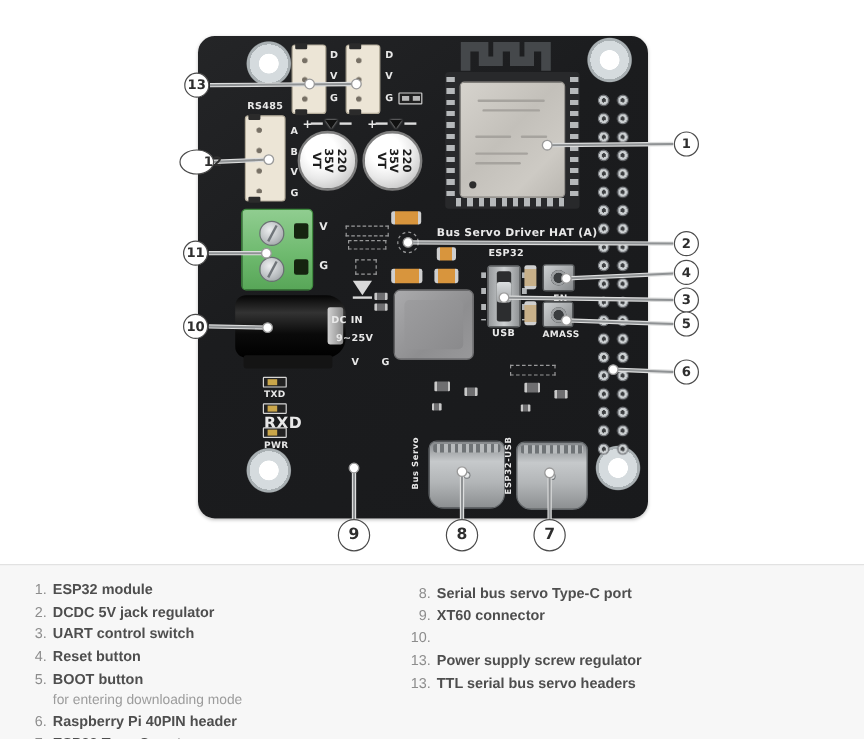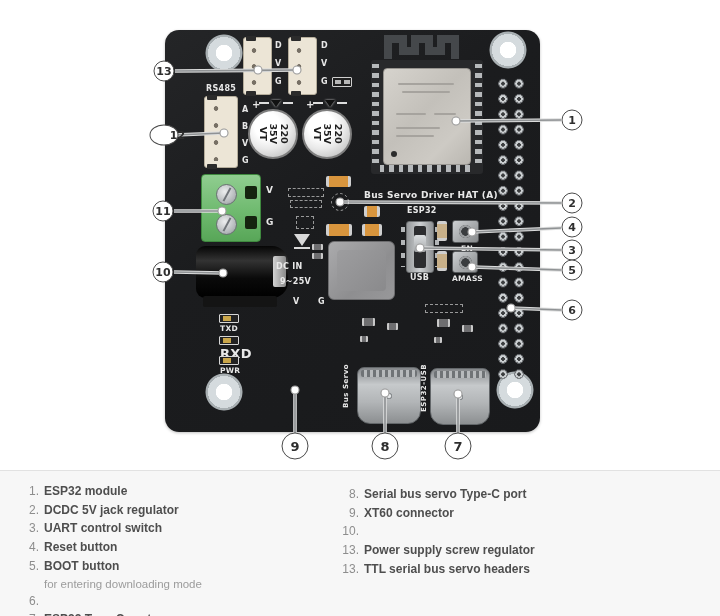--- a/index.html
+++ b/index.html
@@ -408,20 +408,21 @@
           <span class="lnum">4.</span>
           <span class="llabel">Reset button</span>
         </div>
       <div class="lrow">
           <span class="lnum">5.</span>
           <span class="llabel">BOOT button</span>
         </div>
       <div class="lnote">for entering downloading mode</div>
       <div class="lrow">
           <span class="lnum">6.</span>
+          <span class="llabel">Raspberry Pi 40PIN header</span>
         </div>
       <div class="lrow">
           <span class="lnum">7.</span>
           <span class="llabel">ESP32 Type-C port</span>
         </div>
     </div>
     <div class="lcol-right">
       <div class="lrow">
           <span class="lnum">8.</span>
           <span class="llabel">Serial bus servo Type-C port</span>

